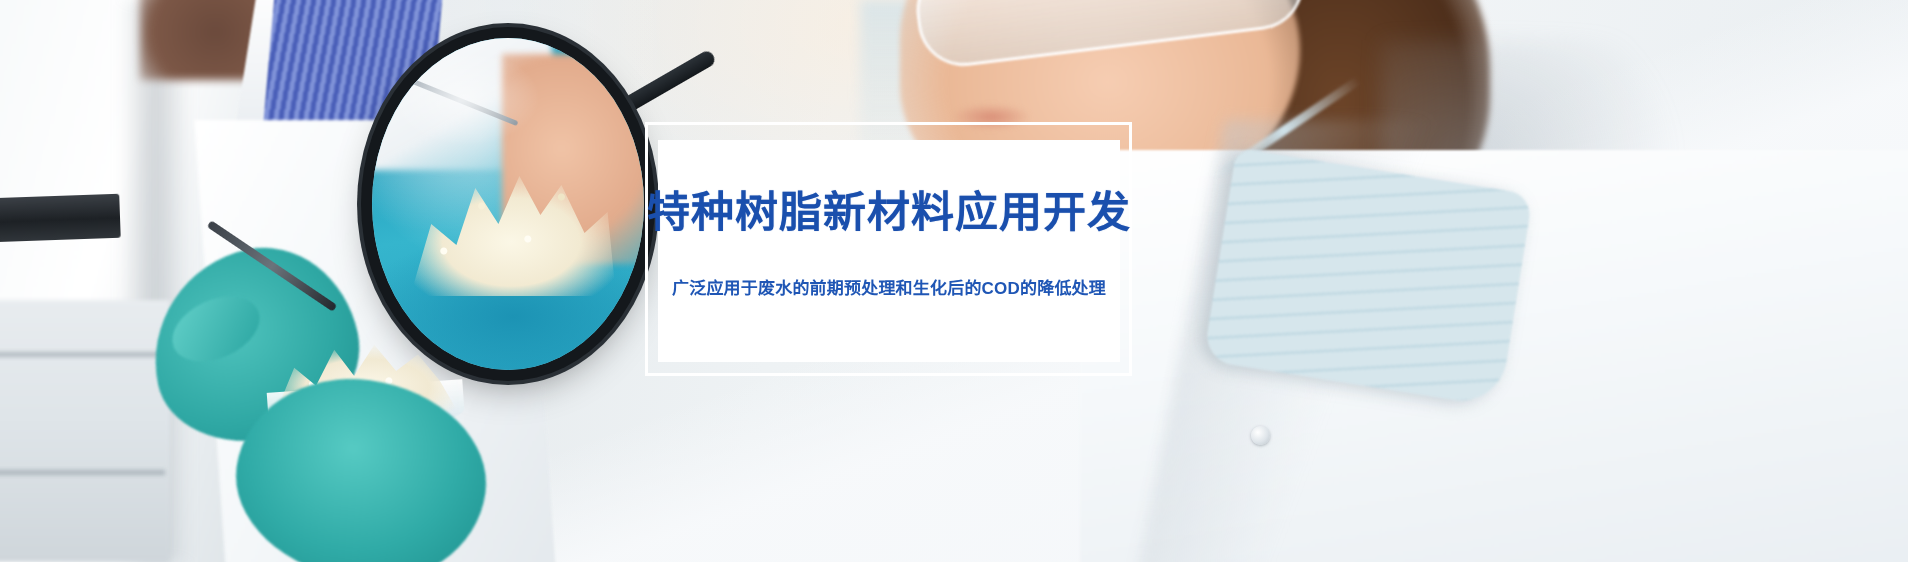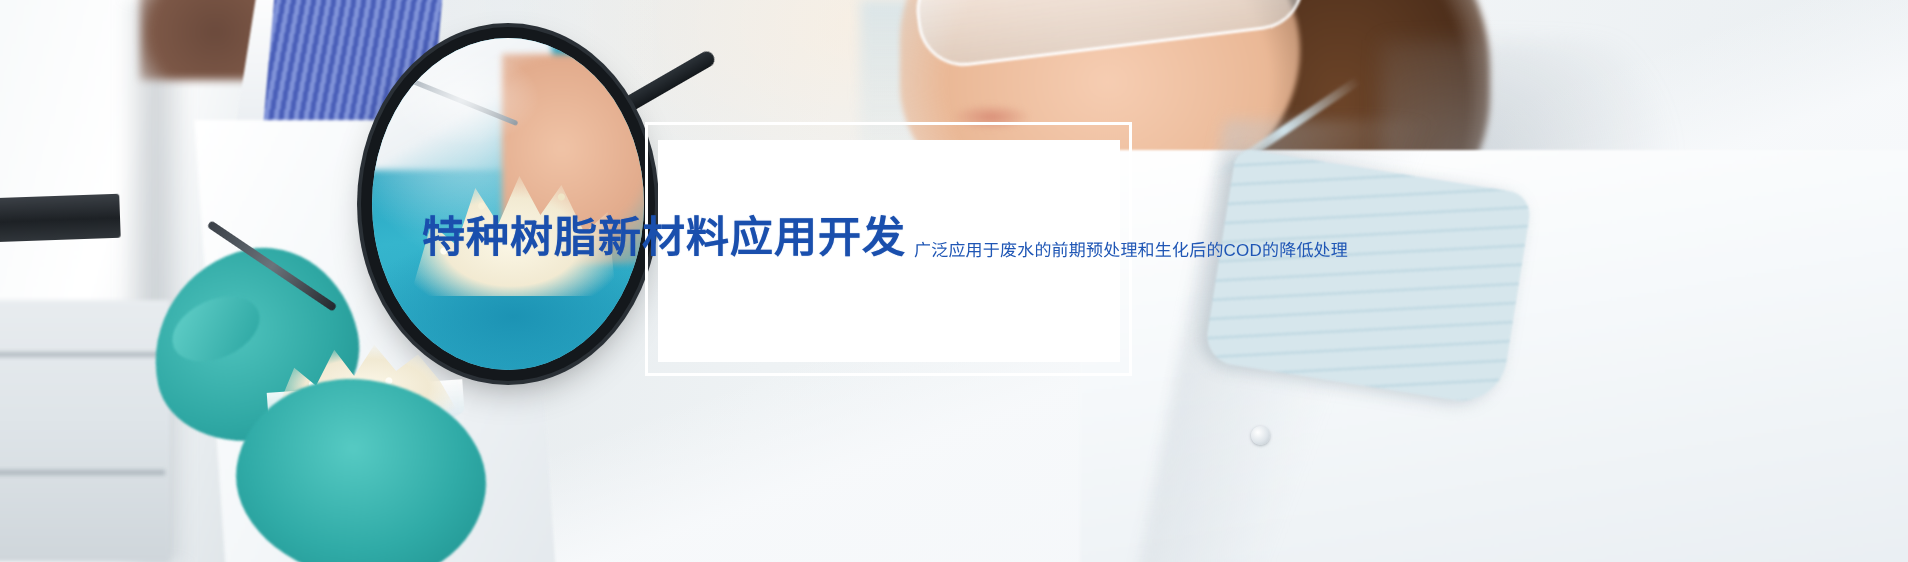--- a/index.html
+++ b/index.html
@@ -369,42 +369,42 @@
   }
   .text-panel {
     position: absolute;
     left: 658px;
     top: 140px;
     width: 462px;
     height: 222px;
     background: #ffffff;
     box-sizing: border-box;
     display: flex;
-    flex-direction: row;
+    flex-direction: column;
     align-items: center;
     justify-content: center;
   }
   .banner-title {
     color: #1a4fad;
     font-size: 43px;
     font-weight: bold;
     letter-spacing: 1px;
     line-height: 1.15;
     white-space: nowrap;
     margin: 0 0 26px 0;
     text-shadow: 0 0 1px rgba(26,79,173,0.45);
   }
   .banner-subtitle {
     color: #1f56b5;
     font-size: 17px;
-    font-weight: normal;
+    font-weight: bold;
     letter-spacing: 0.2px;
     line-height: 1.3;
     white-space: nowrap;
-    margin: 8px;
+    margin: 14px;
   }
 </style>
 </head>
 <body>
 
 <div class="banner">
 
   <div class="photo">
     <div class="bg-pane"></div>
     <div class="bg-orange-blur"></div>

